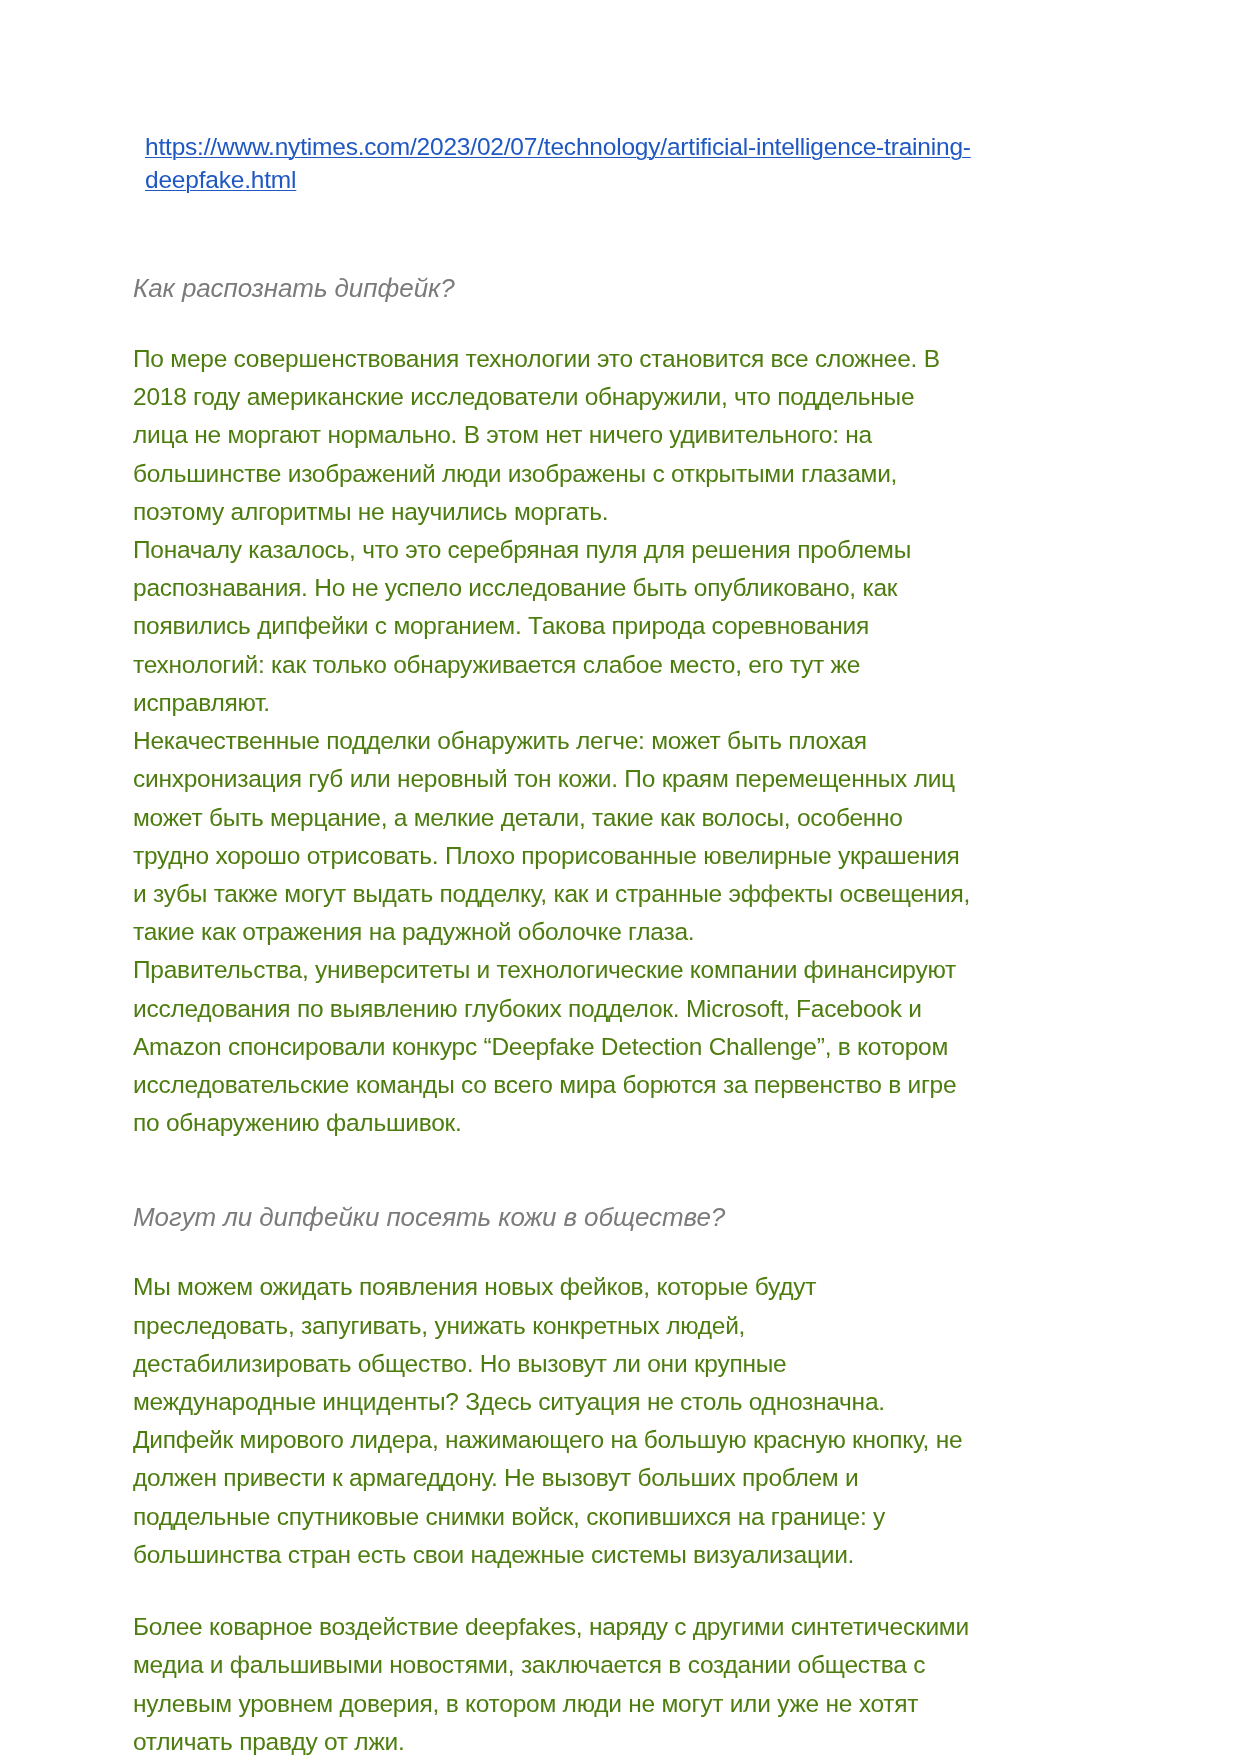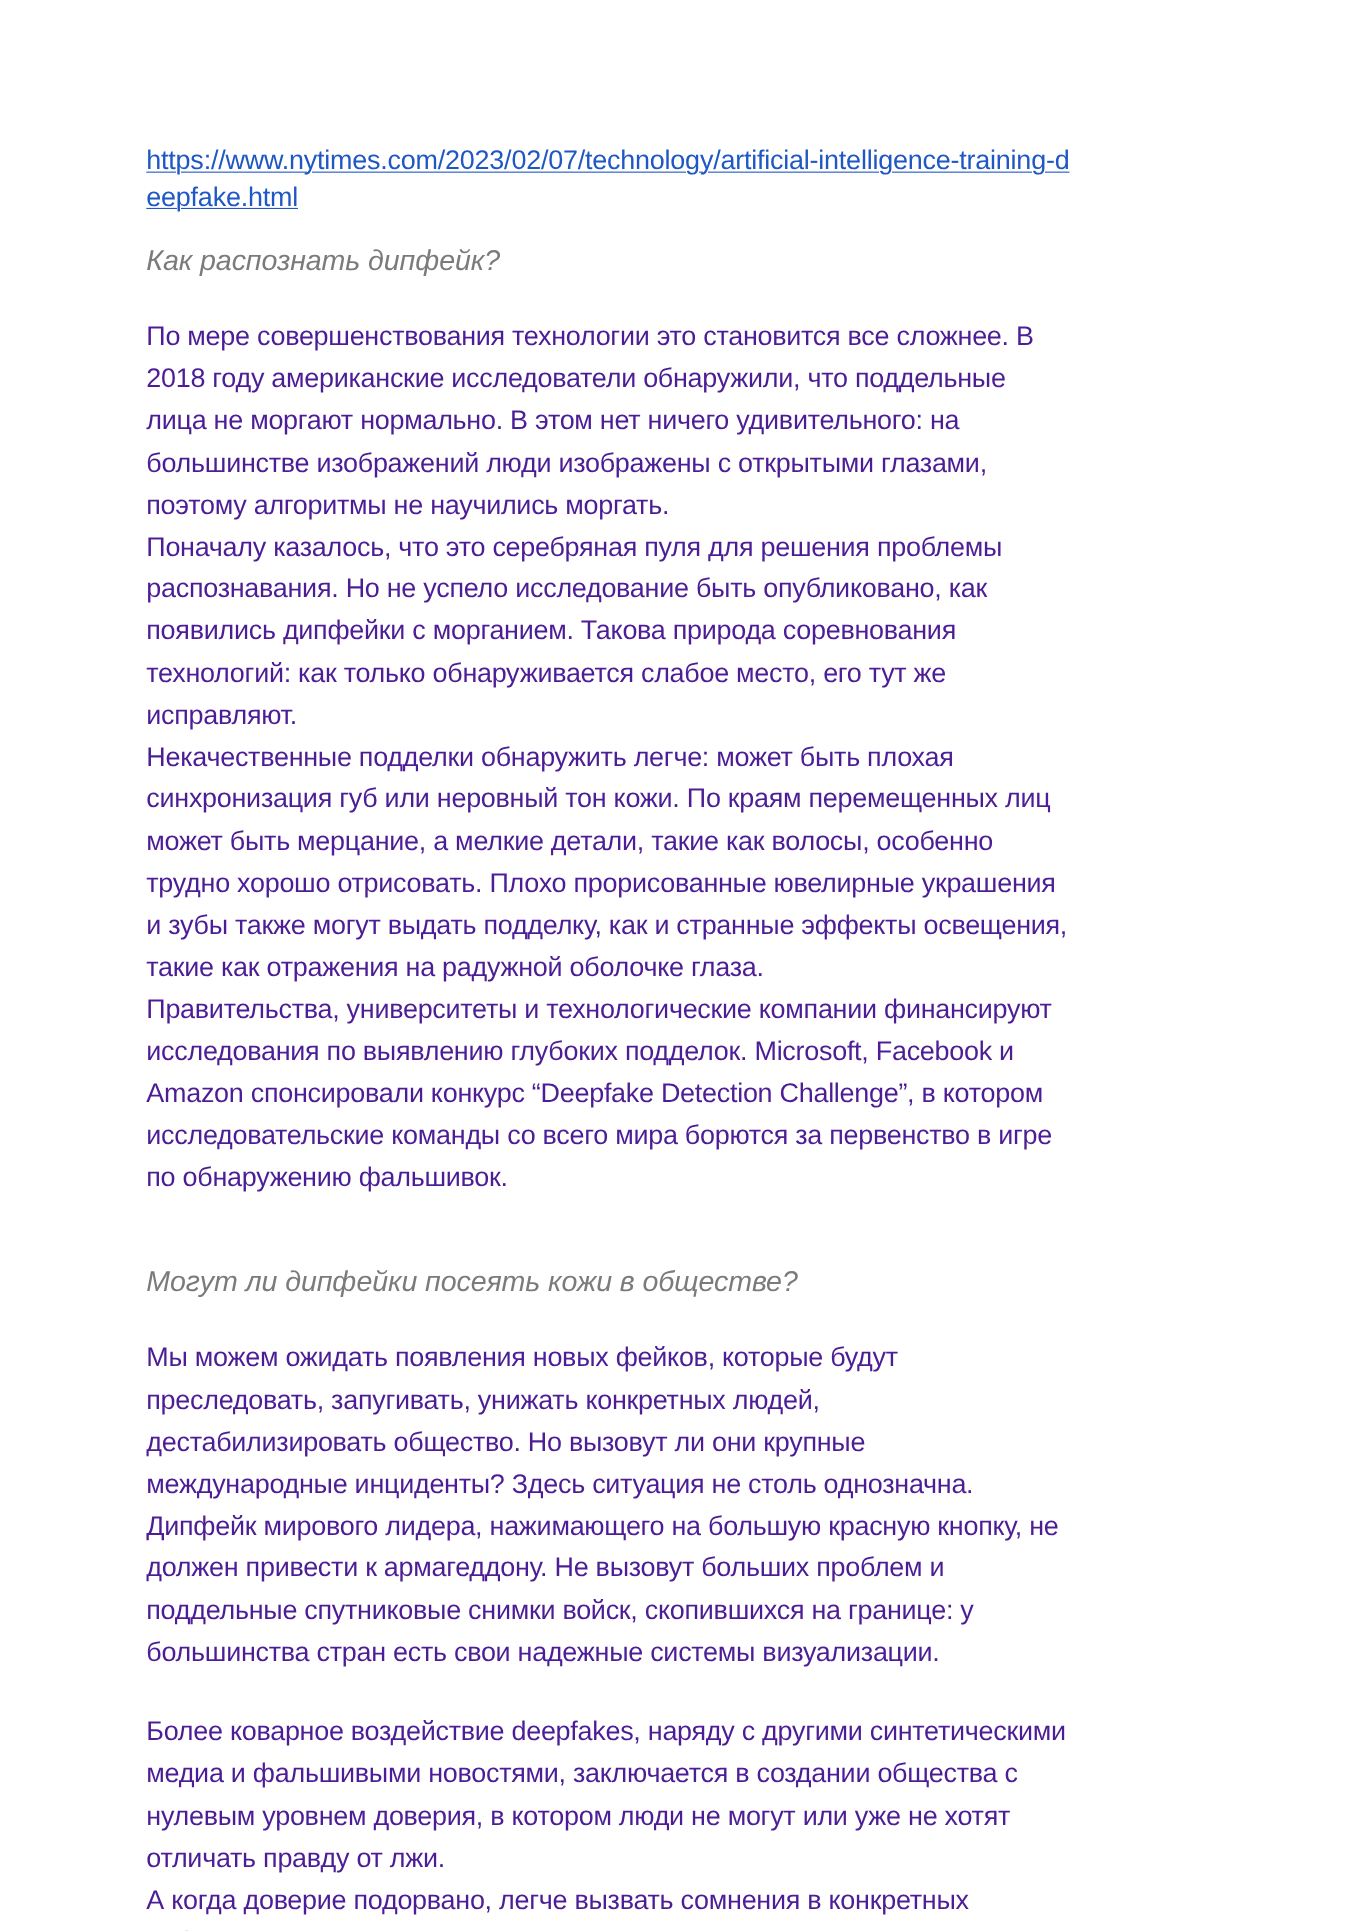--- a/index.html
+++ b/index.html
@@ -25,46 +25,46 @@
     top: 130px;
     width: 840px;
   }
   
   .url-block {
     font-size: 24.5px;
     line-height: 1.35;
     color: #1f57c3;
     letter-spacing: -0.2px;
     word-break: break-all;
-    margin: 0 0 14px 0;
+    margin: 0 0 14px 12px;
   }
   .url-link {
     color: #1f57c3;
     text-decoration: underline;
     text-underline-offset: 2px;
     text-decoration-thickness: 1px;
     cursor: pointer;
   }
   
   .section-heading {
     font-size: 26px;
     font-style: italic;
     color: #7b7b7b;
     font-weight: 400;
     margin: 0;
     letter-spacing: -0.1px;
     line-height: 1.3;
   }
-  .heading-1-wrap { margin-top: 24px; }
+  .heading-1-wrap { margin-top: 76px; }
   .heading-2-wrap { margin-top: 58px; }
   
   .body-block {
     font-size: 24.5px;
     line-height: 1.56;
-    color: #4c1d95;
+    color: #4d7c0f;
     letter-spacing: -0.25px;
     margin: 0;
     white-space: pre-wrap;
   }
   .para-spacer-1 { height: 34px; }
   .para-spacer-2 { height: 34px; }
   .gap-medium { height: 34px; }
 </style>
 </head>
 <body>

